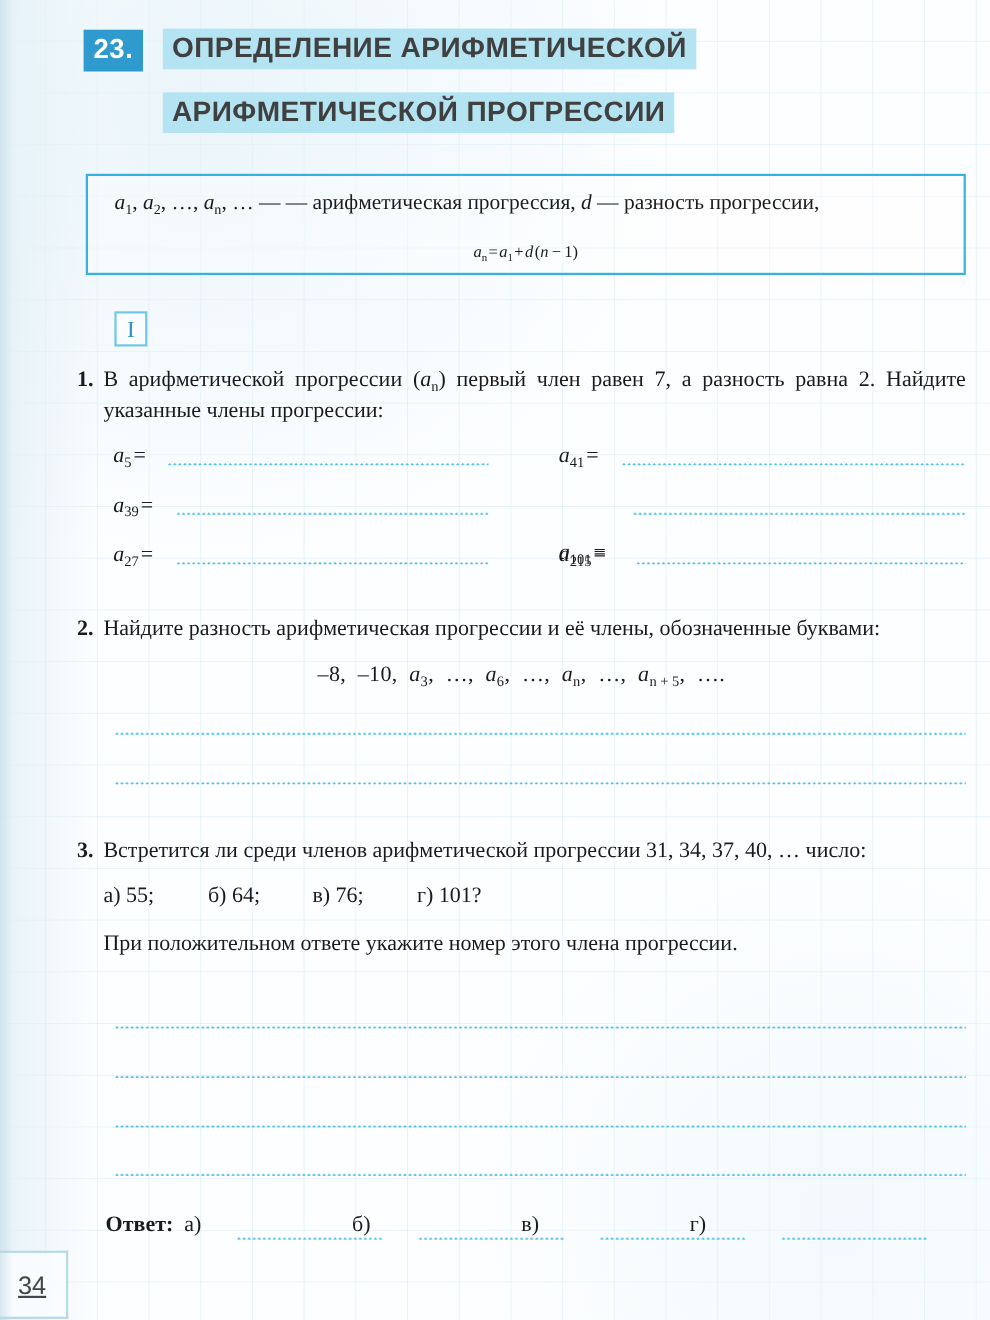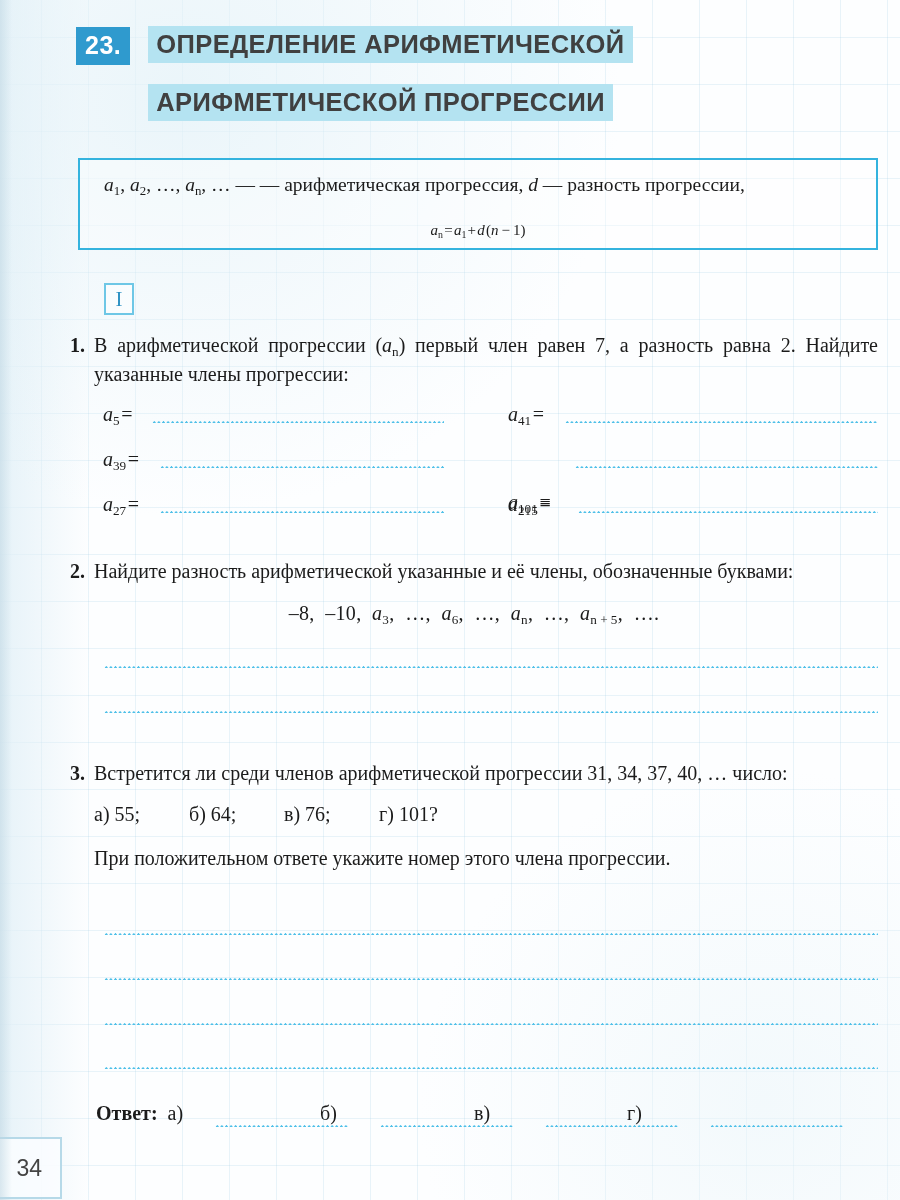--- a/index.html
+++ b/index.html
@@ -236,20 +236,21 @@
     background: rgba(250,253,255,0.85);
     display: flex;
     align-items: center;
     justify-content: flex-end;
     padding-right: 18px;
   }
   .page-num {
     font-size: 23px;
     color: #444;
     font-family: "Liberation Sans", sans-serif;
+    text-decoration: underline;
   }
 
   
   .scan-edge {
     position: absolute;
     left: 0; top: 0; bottom: 0;
     width: 12px;
     background: linear-gradient(to right, rgba(190,214,226,0.55), rgba(255,255,255,0));
     z-index: 3;
     pointer-events: none;
@@ -325,21 +326,21 @@
   <div class="dotline" style="left:575px; top:465px; width:303px;"></div>
 
   <div class="fill-row" style="left:508px; top:493px;">
     <span class="fill-label mvar">a<span class="sub">215</span></span> =
   </div>
   <div class="dotline" style="left:578px; top:510px; width:300px;"></div>
 
   <div class="task" style="top:558px;">
     <div class="task-head">
       <div class="task-num">2.</div>
-      <div class="task-body">Найдите разность арифметической указанные и её члены, обозначенные буквами:</div>
+      <div class="task-body">Найдите разность арифметическая прогрессии и её члены, обозначенные буквами:</div>
     </div>
     <div class="centered-seq">
       –8,&nbsp; –10,&nbsp; <span class="mvar">a<span class="sub">3</span></span>,&nbsp; …,&nbsp;
       <span class="mvar">a<span class="sub">6</span></span>,&nbsp; …,&nbsp;
       <span class="mvar">a<span class="sub">n</span></span>,&nbsp; …,&nbsp;
       <span class="mvar">a<span class="sub">n + 5</span></span>,&nbsp; ….
     </div>
   </div>
 
   <div class="dotline" style="left:104px; top:665px; width:774px;"></div>

